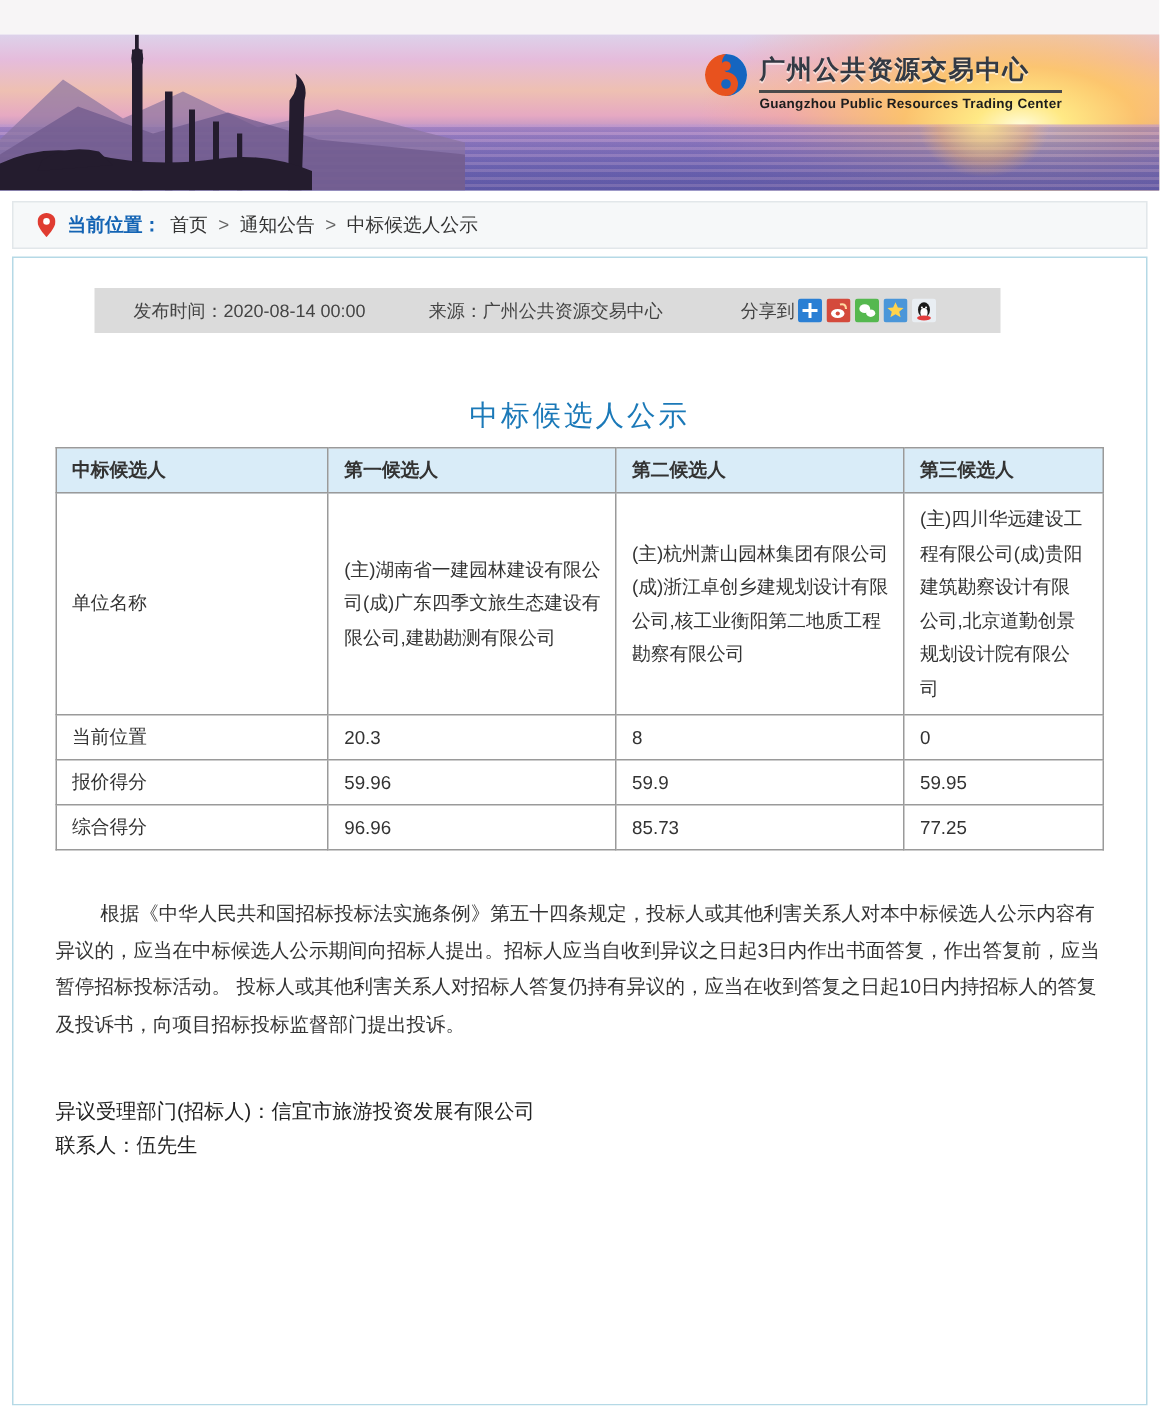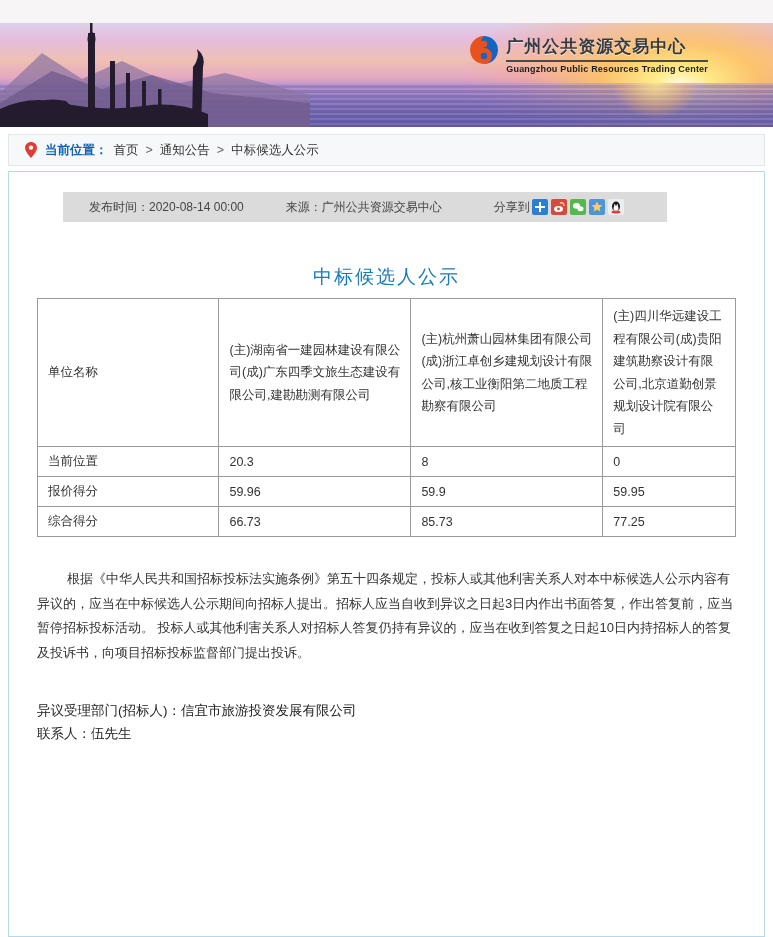--- a/index.html
+++ b/index.html
@@ -251,41 +251,47 @@
 
 
   <table class="candidates">
     <colgroup>
         <col class="col-label">
         <col class="col-c1">
         <col class="col-c2">
         <col class="col-c3">
       </colgroup>
     <tbody>
+        <tr>
+      <th>中标候选人</th>
+      <th>第一候选人</th>
+      <th>第二候选人</th>
+      <th>第三候选人</th>
+    </tr>
     <tr>
       <td>单位名称</td>
       <td class="units">(主)湖南省一建园林建设有限公司(成)广东四季文旅生态建设有限公司,建勘勘测有限公司</td>
       <td class="units">(主)杭州萧山园林集团有限公司(成)浙江卓创乡建规划设计有限公司,核工业衡阳第二地质工程勘察有限公司</td>
       <td class="units">(主)四川华远建设工程有限公司(成)贵阳建筑勘察设计有限公司,北京道勤创景规划设计院有限公司</td>
     </tr>
     <tr>
       <td class="score">当前位置</td>
       <td>20.3</td>
       <td>8</td>
       <td>0</td>
     </tr>
     <tr>
       <td class="score">报价得分</td>
       <td>59.96</td>
       <td>59.9</td>
       <td>59.95</td>
     </tr>
     <tr>
       <td class="score">综合得分</td>
-      <td>66.73</td>
+      <td>96.96</td>
       <td>85.73</td>
       <td>77.25</td>
     </tr>
   </tbody>
     </table>
 
   <p class="legal-paragraph">根据《中华人民共和国招标投标法实施条例》第五十四条规定，投标人或其他利害关系人对本中标候选人公示内容有异议的，应当在中标候选人公示期间向招标人提出。招标人应当自收到异议之日起3日内作出书面答复，作出答复前，应当暂停招标投标活动。 投标人或其他利害关系人对招标人答复仍持有异议的，应当在收到答复之日起10日内持招标人的答复及投诉书，向项目招标投标监督部门提出投诉。</p>
 
   <div class="contact-block">
     <div>异议受理部门(招标人)：信宜市旅游投资发展有限公司</div>

